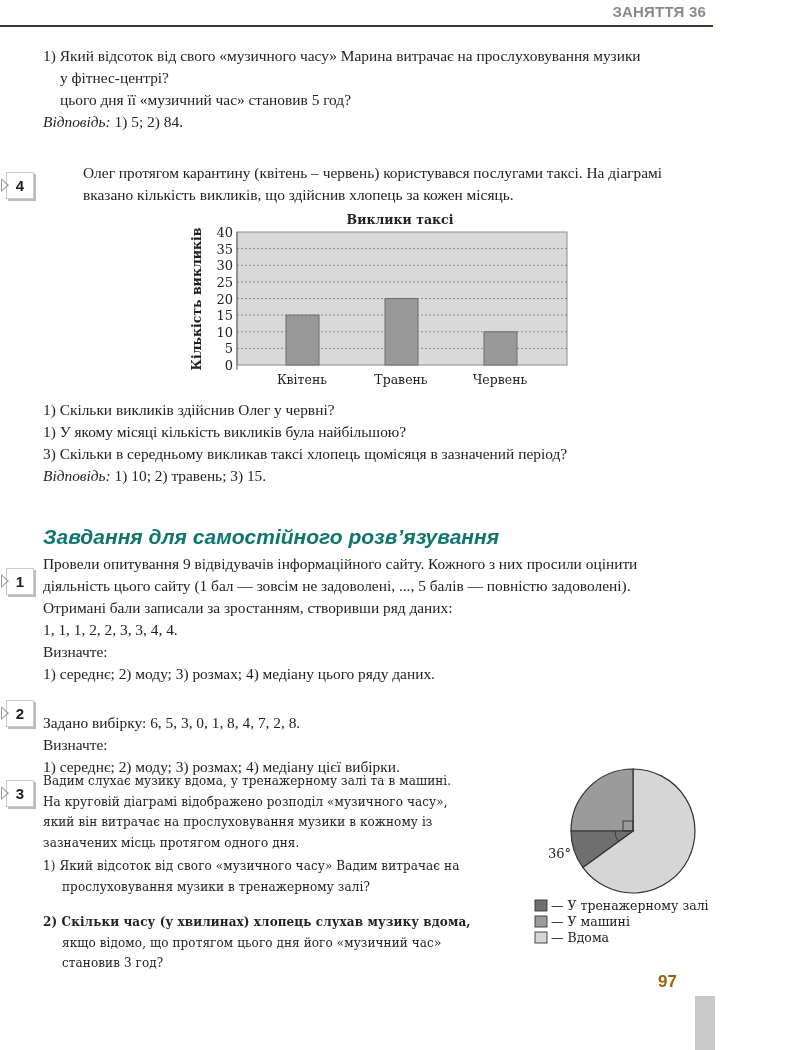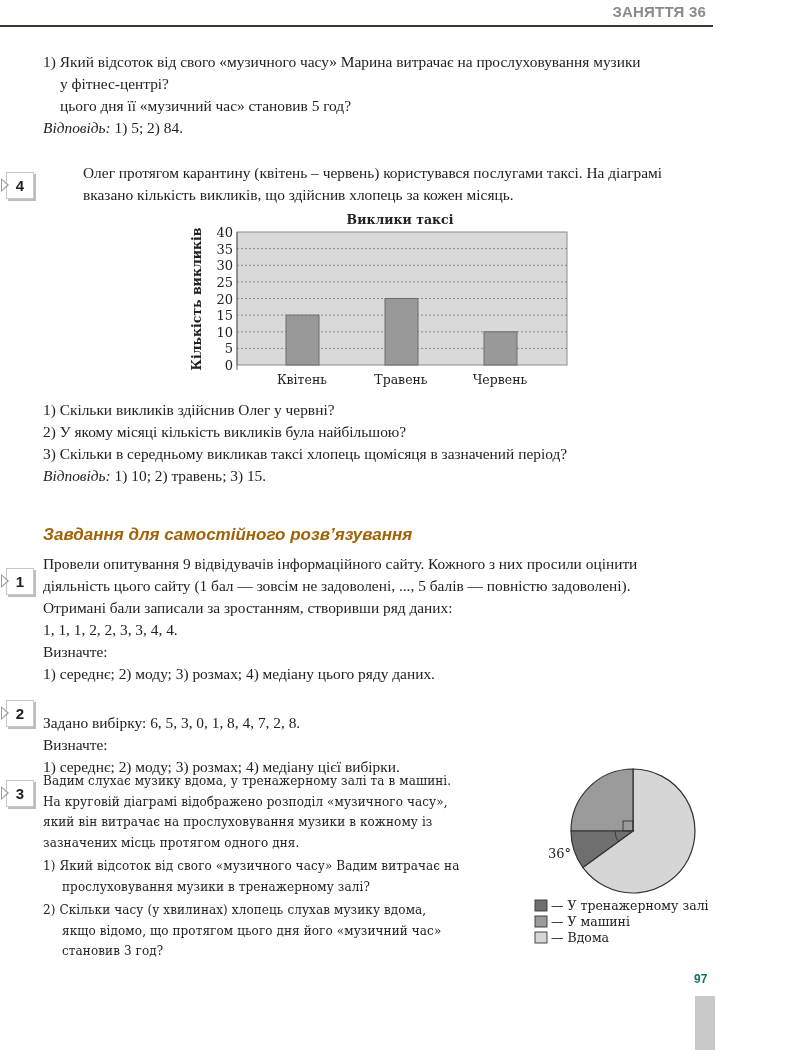--- a/index.html
+++ b/index.html
@@ -7,44 +7,44 @@
          font-family: "DejaVu Serif", "Liberation Serif", serif; color: #222; }
   .header-title { position: absolute; right: 84px; top: 3px; font-family: "Liberation Sans", sans-serif;
                   font-weight: bold; font-size: 15px; color: #8a8a8a; letter-spacing: 0.2px; }
   .header-rule { position: absolute; left: 0; top: 25px; width: 713px; height: 2px; background: #3a3a2c; }
   .text { position: absolute; left: 43px; width: 672px; font-family: "Liberation Serif", serif;
           font-size: 15.4px; line-height: 22px; color: #222; }
   .line { display: block; white-space: nowrap; }
   .indent { padding-left: 17px; }
   .ans-label { font-style: italic; }
   .section-title { position: absolute; left: 43px; top: 525px; font-family: "Liberation Sans", sans-serif;
-                   font-style: italic; font-weight: bold; font-size: 17px; color: #a16207; }
+                   font-style: italic; font-weight: bold; font-size: 21px; color: #0f766e; }
   .badge { position: absolute; left: 6px; width: 26px; height: 25px; background: #fff;
            border: 1px solid #c8c8c8; box-shadow: 2px 2px 0 #bdbdbd;
            font-family: "Liberation Sans", sans-serif; font-weight: bold; font-size: 15px;
            display: flex; align-items: center; justify-content: center; color: #222; }
   .badge .chev { position: absolute; left: -6px; top: 5px; width: 0; height: 0;
                  border-top: 7px solid transparent; border-bottom: 7px solid transparent;
                  border-left: 8px solid #999; }
   .badge .chev::after { content: ""; position: absolute; left: -7px; top: -5px; width: 0; height: 0;
                  border-top: 5px solid transparent; border-bottom: 5px solid transparent;
                  border-left: 5px solid #fff; }
   .bold-serif { font-family: "DejaVu Serif", serif; font-size: 12px; letter-spacing: 0.1px; }
-  .page-num { position: absolute; left: 694px; top: 972px; font-family: "Liberation Sans", sans-serif;
-              font-weight: bold; font-size: 12px; color: #0f766e; }
+  .page-num { position: absolute; left: 658px; top: 972px; font-family: "Liberation Sans", sans-serif;
+              font-weight: bold; font-size: 17px; color: #a16207; }
   .page-bar { position: absolute; left: 695px; top: 996px; width: 20px; height: 54px; background: #c9c9c9; }
   svg text { font-family: "DejaVu Serif", serif; }
 </style>
 </head>
 <body>
 
 <div class="header-title">ЗАНЯТТЯ 36</div>
 <div class="header-rule"></div>
 
-<div class="text" style="top:51px;">
+<div class="text" style="top:45px;">
   <span class="line">1) Який відсоток від свого «музичного часу» Марина витрачає на прослуховування музики</span>
   <span class="line indent">у фітнес-центрі?</span>
   <span class="line indent">цього дня її «музичний час» становив 5 год?</span>
   <span class="line"><span class="ans-label">Відповідь:</span><span> 1) 5; 2) 84.</span></span>
 </div>
 
 <div class="badge" style="top:172px;">
   <span class="chev"></span>
   <span>4</span>
 </div>
@@ -85,21 +85,21 @@
   </g>
   <g font-size="12.5" fill="#222" text-anchor="middle">
     <text x="122" y="179">Квітень</text>
     <text x="221" y="179">Травень</text>
     <text x="320" y="179">Червень</text>
   </g>
 </svg>
 
 <div class="text" style="top:399px;">
   <span class="line">1) Скільки викликів здійснив Олег у червні?</span>
-  <span class="line">2) У якому місяці кількість викликів була найбільшою?</span>
+  <span class="line">1) У якому місяці кількість викликів була найбільшою?</span>
   <span class="line">3) Скільки в середньому викликав таксі хлопець щомісяця в зазначений період?</span>
   <span class="line"><span class="ans-label">Відповідь:</span><span> 1) 10; 2) травень; 3) 15.</span></span>
 </div>
 
 <div class="section-title">Завдання для самостійного розв’язування</div>
 
 <div class="badge" style="top:568px;">
   <span class="chev"></span>
   <span>1</span>
 </div>
@@ -127,21 +127,21 @@
   <span>3</span>
 </div>
 <div class="text bold-serif" style="top:771px; width:480px; line-height:20.5px;">
   <span class="line">Вадим слухає музику вдома, у тренажерному залі та в машині.</span>
   <span class="line">На круговій діаграмі відображено розподіл «музичного часу»,</span>
   <span class="line">який він витрачає на прослуховування музики в кожному із</span>
   <span class="line">зазначених місць протягом одного дня.</span>
   <div style="margin-top:3px;">
     <span class="line" style="padding-left:0;">1) Який відсоток від свого «музичного часу» Вадим витрачає на</span>
     <span class="line" style="padding-left:19px;">прослуховування музики в тренажерному залі?</span>
-    <span class="line" style="margin-top:3px;">2) Скільки часу (у хвилинах) хлопець слухав музику вдома,</span>
+    <span class="line" style="margin-top:15px;font-weight:bold;">2) Скільки часу (у хвилинах) хлопець слухав музику вдома,</span>
     <span class="line" style="padding-left:19px;">якщо відомо, що протягом цього дня його «музичний час»</span>
     <span class="line" style="padding-left:19px;">становив 3 год?</span>
   </div>
 </div>
 
 <svg style="position:absolute; left:530px; top:760px;" width="200" height="195">
 
   <path d="M103,71 L103,9 A62,62 0 1,1 52.8,107.4 Z" fill="#d6d6d6" stroke="#333" stroke-width="1.2"></path>
 
   <path d="M103,71 L41,71 A62,62 0 0,1 103,9 Z" fill="#9b9b9b" stroke="#333" stroke-width="1.2"></path>

